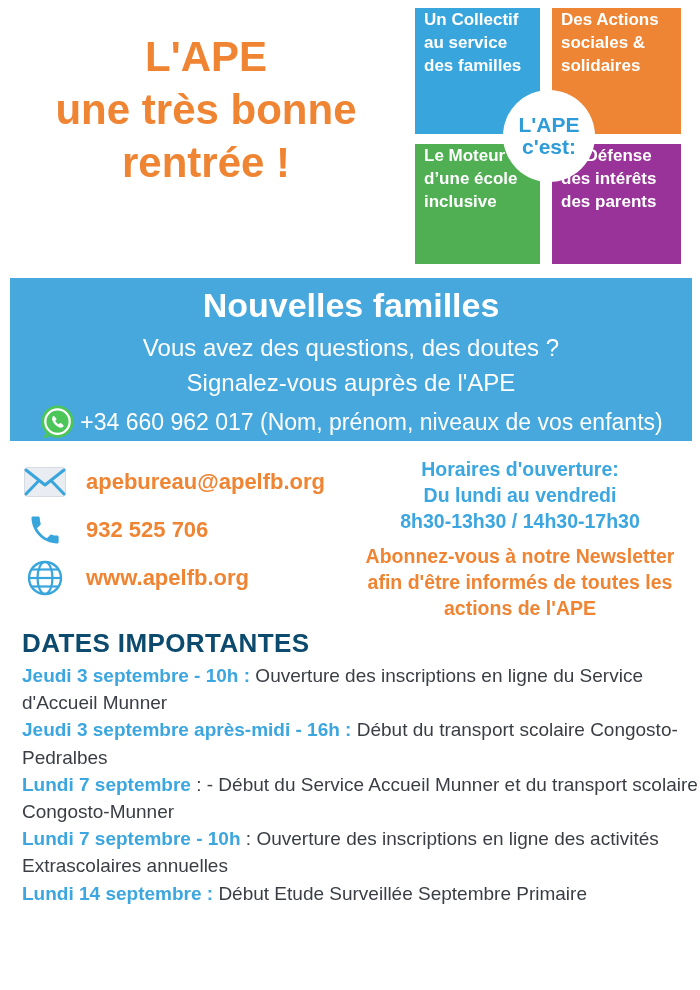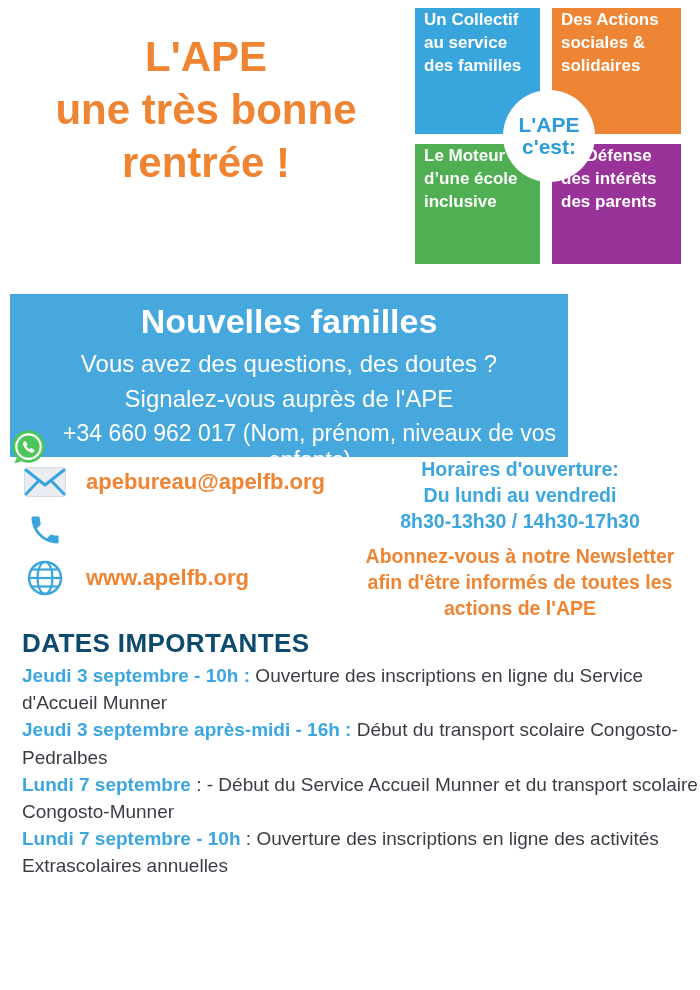--- a/index.html
+++ b/index.html
@@ -30,22 +30,22 @@
   .box-purple { background:#993299; }
   .ape-badge {
     position:absolute; left:503px; top:90px; width:92px; height:92px;
     background:#fff; border-radius:50%; z-index:2;
     display:flex; flex-direction:column; align-items:center; justify-content:center;
     color:#2D9CD8; font-weight:bold; font-size:21px; line-height:22px;
   }
 
   
   .banner {
-    position:absolute; left:10px; top:278px; width:558px; height:163px;
-    background:#46A8DC; color:#ffffff; text-align:center;margin-top:16px;
+    position:absolute; left:10px; top:278px; width:682px; height:163px;
+    background:#46A8DC; color:#ffffff; text-align:center;
   }
   .banner-title { padding-top:8px; font-size:34px; font-weight:bold; }
   .banner-line1 { margin-top:9px; font-size:24px; }
   .banner-line2 { margin-top:7px; font-size:24px; }
   .whatsapp-row {
     margin-top:7px; display:flex; align-items:center; justify-content:center;
     gap:4px; font-size:23px;
   }
 
   
@@ -140,20 +140,21 @@
         </svg>
       </span>
       <a class="contact-text" href="#">apebureau@apelfb.org</a>
     </div>
     <div class="contact-row">
       <span class="contact-icon-cell">
         <svg width="36" height="36" viewBox="0 0 24 24">
           <path d="M6.6 10.8c1.5 2.9 3.8 5.2 6.7 6.7l2.2-2.2c.3-.3.7-.4 1-.2 1.1.4 2.3.6 3.6.6.6 0 1 .4 1 1V20c0 .6-.4 1-1 1C10.9 21 3 13.1 3 3.9 3 3.4 3.4 3 4 3h3.5c.6 0 1 .4 1 1 0 1.2.2 2.5.6 3.6.1.3 0 .7-.2 1l-2.3 2.2z" fill="#38A5DC"></path>
         </svg>
       </span>
+      <span class="contact-text">932 525 706</span>
     </div>
     <div class="contact-row">
       <span class="contact-icon-cell">
         <svg width="40" height="40" viewBox="0 0 40 40">
           <circle cx="20" cy="20" r="16" fill="none" stroke="#38A5DC" stroke-width="2.4"></circle>
           <ellipse cx="20" cy="20" rx="7.5" ry="16" fill="none" stroke="#38A5DC" stroke-width="2.2"></ellipse>
           <line x1="4" y1="20" x2="36" y2="20" stroke="#38A5DC" stroke-width="2.2"></line>
           <line x1="6.5" y1="11.5" x2="33.5" y2="11.5" stroke="#38A5DC" stroke-width="2.2"></line>
           <line x1="6.5" y1="28.5" x2="33.5" y2="28.5" stroke="#38A5DC" stroke-width="2.2"></line>
         </svg>
@@ -175,15 +176,16 @@
     </div>
   </div>
 
   <div class="dates-heading">DATES IMPORTANTES</div>
 
   <div class="dates-list">
     <p class="date-item"><span class="date-label">Jeudi 3 septembre - 10h :</span><span class="date-sep"> </span><span class="date-text">Ouverture des inscriptions en ligne du Service d'Accueil Munner</span></p>
     <p class="date-item"><span class="date-label">Jeudi 3 septembre après-midi - 16h :</span><span class="date-sep"> </span><span class="date-text">Début du transport scolaire Congosto-Pedralbes</span></p>
     <p class="date-item"><span class="date-label">Lundi 7 septembre</span><span class="date-sep"> : </span><span class="date-text">- Début du Service Accueil Munner et du transport scolaire Congosto-Munner</span></p>
     <p class="date-item"><span class="date-label">Lundi 7 septembre - 10h</span><span class="date-sep"> : </span><span class="date-text">Ouverture des inscriptions en ligne des activités Extrascolaires annuelles</span></p>
+    <p class="date-item"><span class="date-label">Lundi 14 septembre :</span><span class="date-sep"> </span><span class="date-text">Début Etude Surveillée Septembre Primaire</span></p>
   </div>
 
 </div>
 
 </body></html>

